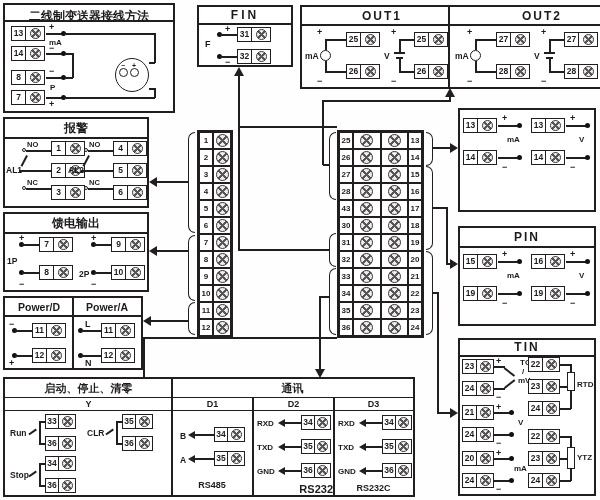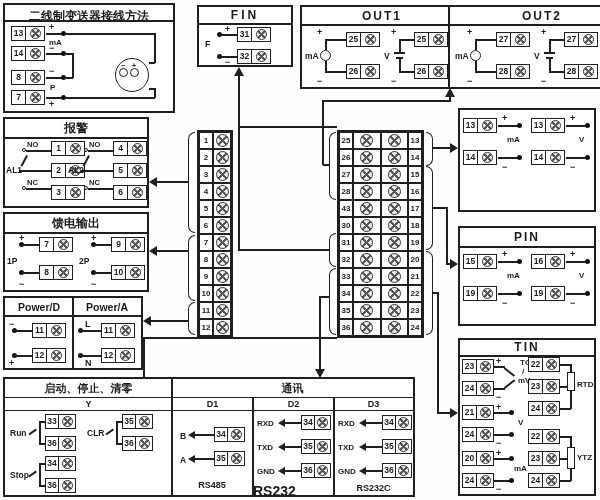--- a/index.html
+++ b/index.html
@@ -181,21 +181,21 @@
         </span>
       <b class="sg" style="left:14px;top:46px;">−</b>
       <i class="dt" style="left:14px;top:36px;"></i>
       <i class="hl" style="left:17px;top:38px;width:17px;"></i>
       <span class="term" style="left:34px;top:31px;">
           <b class="tn">8</b>
           <b class="ts">
             <i class="screw"></i>
           </b>
         </span>
-      <b class="lb" style="left:74px;top:23px;font-size:8.5px;">2P</b>
+      <b class="lb" style="left:74px;top:36px;font-size:8.5px;">2P</b>
       <b class="sg" style="left:86px;top:0px;">+</b>
       <i class="dt" style="left:86px;top:8px;"></i>
       <i class="hl" style="left:89px;top:10px;width:17px;"></i>
       <span class="term" style="left:106px;top:3px;">
           <b class="tn">9</b>
           <b class="ts">
             <i class="screw"></i>
           </b>
         </span>
       <b class="sg" style="left:86px;top:46px;">−</b>
@@ -690,21 +690,21 @@
         </span>
       <b class="lb" style="left:4px;top:57px;font-size:8px;">GND</b>
       <i class="aL" style="left:25px;top:56px;border-right-width:7px;border-top-width:4px;border-bottom-width:4px;"></i>
       <i class="hl" style="left:32px;top:59px;width:16px;"></i>
       <span class="term" style="left:48px;top:52px;">
           <b class="tn" style="min-width:14px;">36</b>
           <b class="ts" style="width:16px;">
             <i class="screw"></i>
           </b>
         </span>
-      <b class="lb" style="left:0;top:73px;width:100%;text-align:left;font-size:14px;">RS232</b>
+      <b class="lb" style="left:0;top:73px;width:100%;text-align:right;font-size:11px;">RS232</b>
     </div>
 
     <div style="position:absolute;left:329px;top:32px;width:79px;height:85px;">
       <b class="lb" style="left:4px;top:9px;font-size:8px;">RXD</b>
       <i class="aL" style="left:25px;top:8px;border-right-width:7px;border-top-width:4px;border-bottom-width:4px;"></i>
       <i class="hl" style="left:32px;top:11px;width:16px;"></i>
       <span class="term" style="left:48px;top:4px;">
           <b class="tn" style="min-width:14px;">34</b>
           <b class="ts" style="width:16px;">
             <i class="screw"></i>

